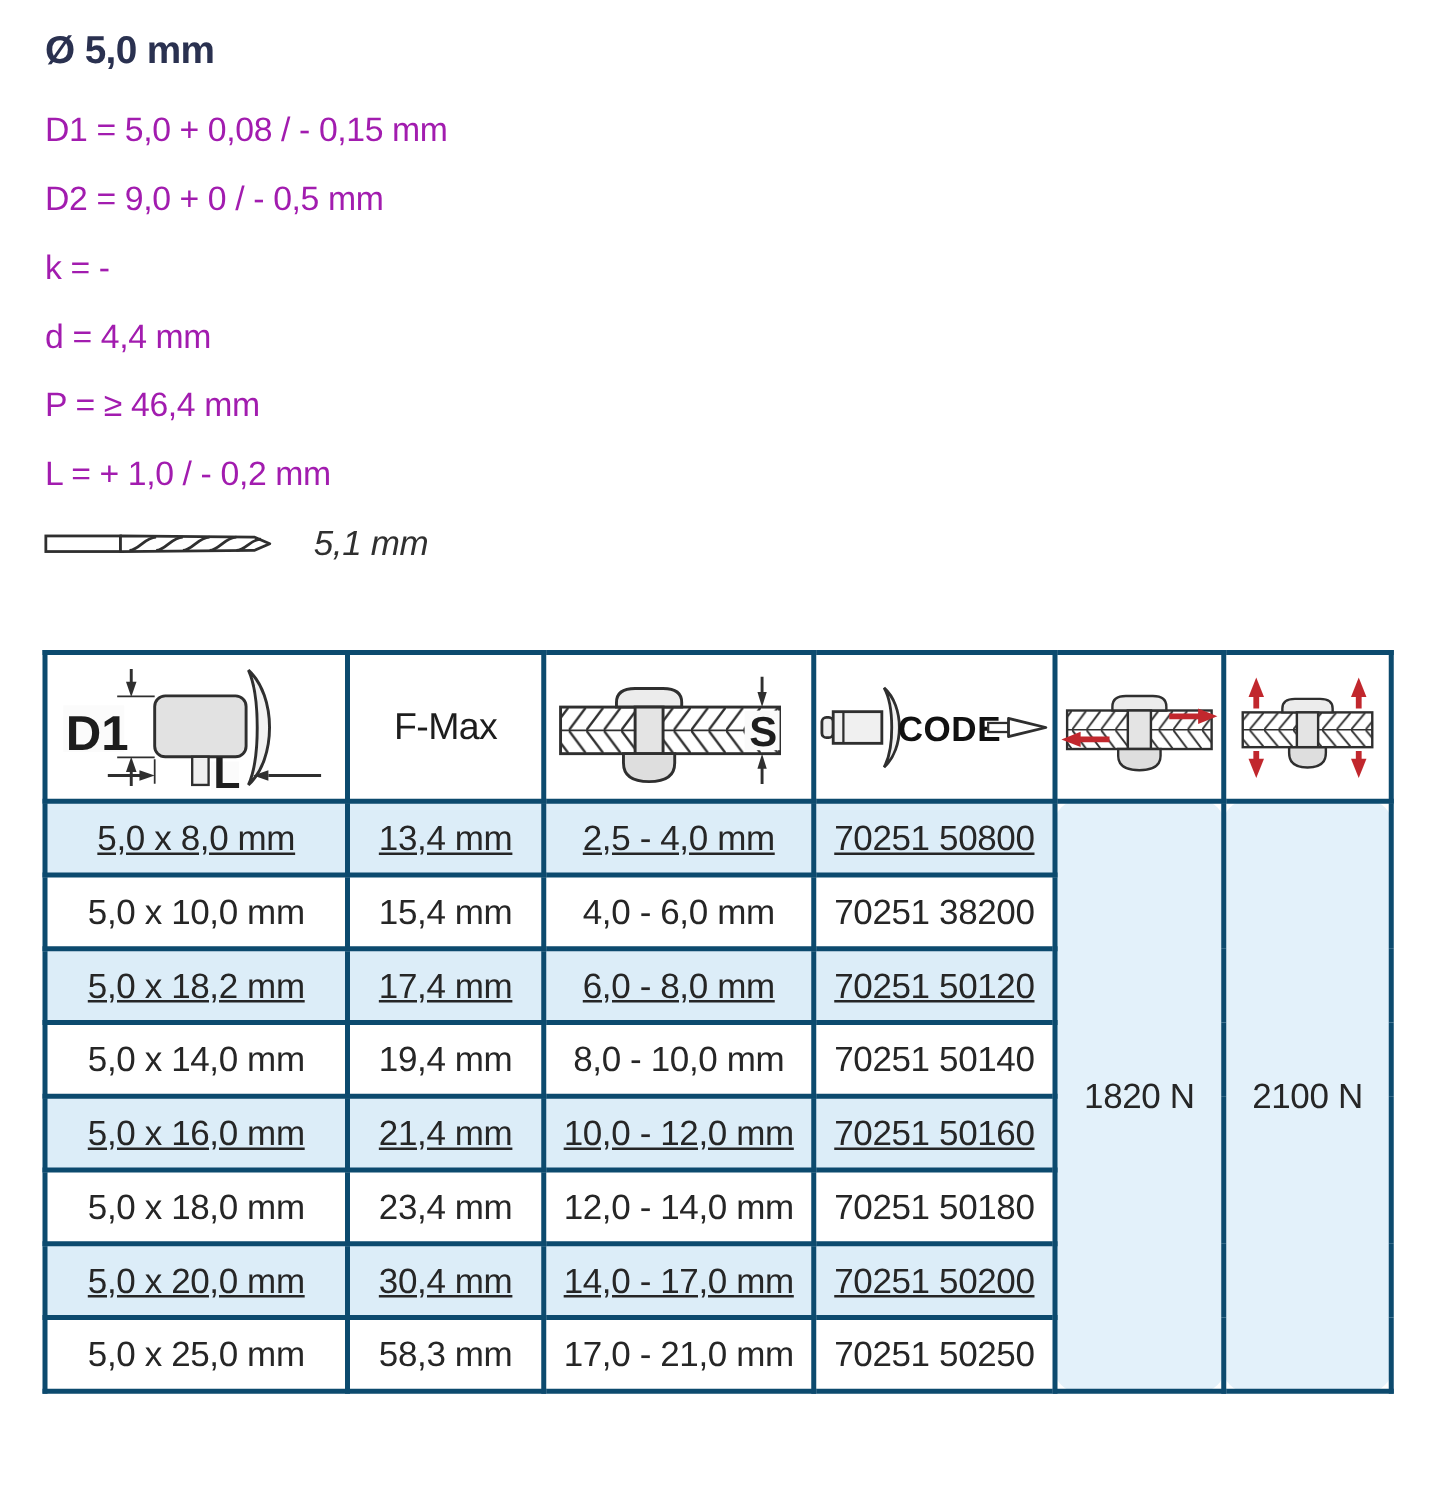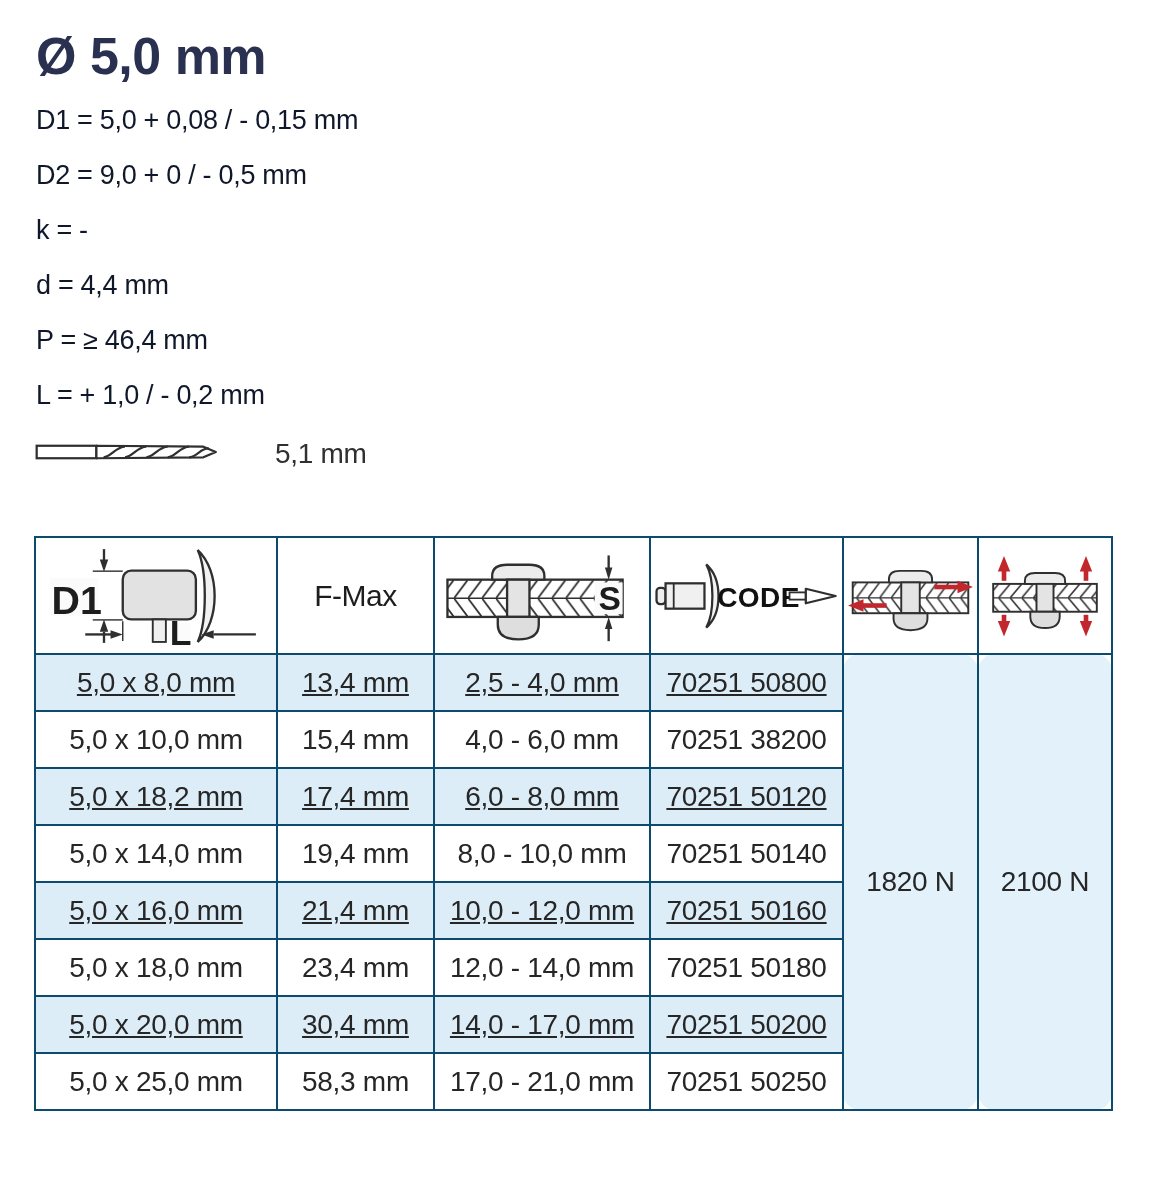--- a/index.html
+++ b/index.html
@@ -3,38 +3,38 @@
 <meta charset="utf-8">
 <style>
   html,body{margin:0;padding:0;}
   body{
     width:1160px;height:1199px;background:#ffffff;
     font-family:"Liberation Sans",sans-serif;color:#2e2e2e;
     -webkit-font-smoothing:antialiased;overflow:hidden;
   }
   .page{position:relative;width:1160px;height:1199px;}
   .title{
-    margin:32px 0 0 36px;font-size:52px;font-weight:bold;color:#2a3150;
+    margin:16px 0 0 36px;font-size:31px;font-weight:bold;color:#2a3150;
     letter-spacing:-0.5px;line-height:48px;
   }
   .spec{
-    margin:26px 0 0 36px;font-size:27px;line-height:29px;color:#0f172a;
+    margin:26px 0 0 36px;font-size:27px;line-height:29px;color:#a21caf;
     letter-spacing:-0.3px;
   }
   .drill-row{
-    margin:25px 0 0 34px;display:flex;align-items:center;gap:36px;height:38px;
+    margin:25px 0 0 34px;display:flex;align-items:flex-start;gap:12px;height:38px;font-style:italic;
   }
   .drill-size{font-size:28px;color:#303030;letter-spacing:-0.3px;}
 
   table.riv{
     margin:63px 0 0 34px;border-collapse:collapse;table-layout:fixed;
     width:1077px;
   }
   table.riv th, table.riv td{
-    border:2px solid #0c4a6e;text-align:center;vertical-align:middle;
+    border:4px solid #0c4a6e;text-align:center;vertical-align:middle;
     font-weight:normal;padding:0;
   }
   table.riv th{height:115px;background:#ffffff;}
   table.riv td{height:55px;font-size:28px;color:#262626;letter-spacing:-0.3px;}
   td.blue{background:#dcedf8;text-decoration:underline;}
   td.white{background:#ffffff;}
   td.merged{background:#e3f1fa;font-size:28px;border-radius:17px;}
   .fmax{font-size:30px;color:#1d1d1d;letter-spacing:-0.5px;}
   .hdr-svg{display:block;margin:0 auto;}
 </style>

